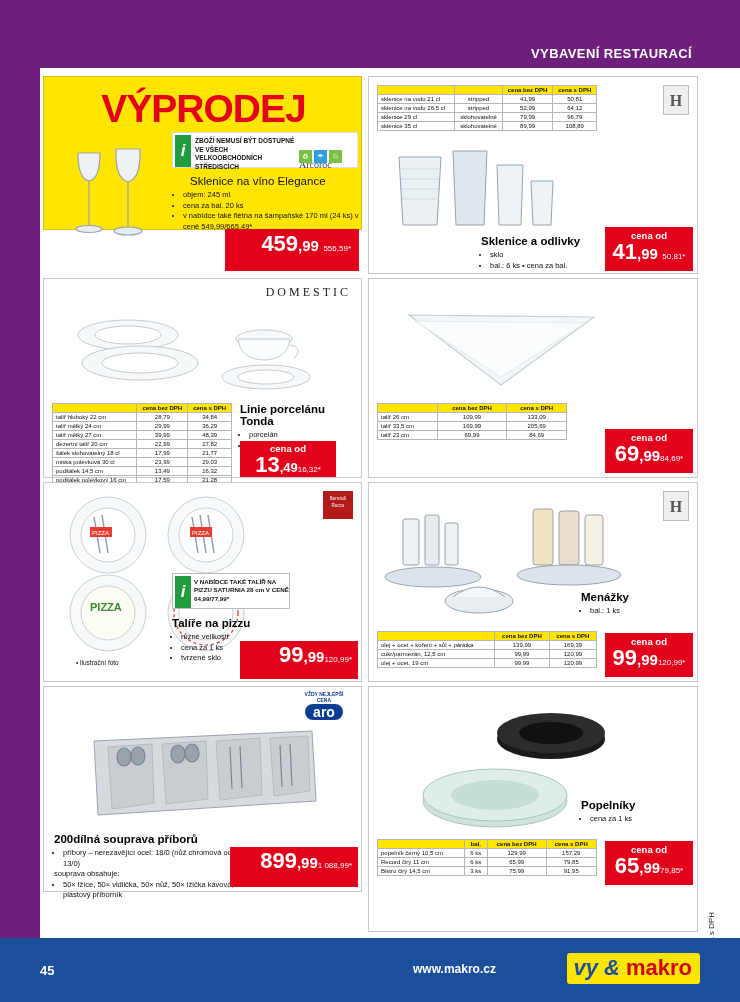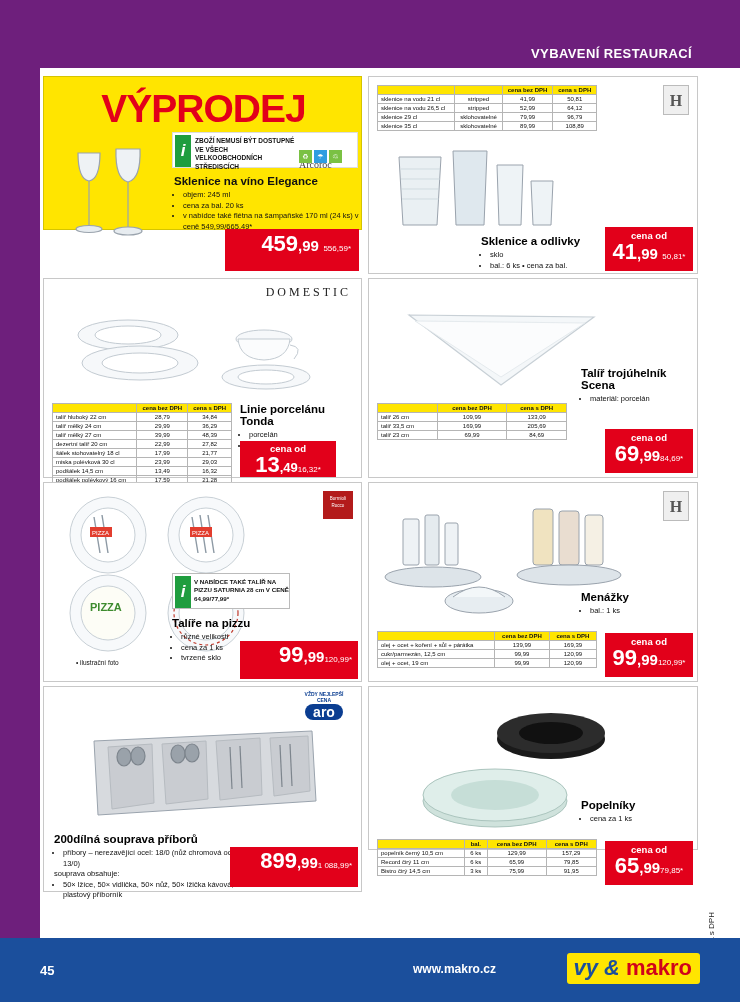--- a/index.html
+++ b/index.html
@@ -85,21 +85,21 @@
     position:absolute; left:126px; top:12px; font-size:10px; color:#444; font-family:"Liberation Serif", serif;margin-top:14px;
   }
   .eco-icons { position:absolute; left:126px; top:17px; display:flex; gap:2px; }
   .eco-icons span { display:block; width:13px; height:13px; background:#8cc63f; color:#fff; font-size:7px; line-height:13px; text-align:center; }
   .eco-icons span.b { background:#2f9de0; }
   .eco-icons span.g { background:#7ac143; }
 
   .glasses-img {
     position:absolute; left:12px; top:62px; width:110px; height:110px;
   }
-  .prod-title { font-size:11.5px; font-weight:bold; color:#111; }
+  .prod-title { font-size:11.5px; font-weight:normal; color:#111;margin-left:16px; }
   .bullets { font-size:7.5px; line-height:10.5px; color:#111; margin:3px 0 0 0; padding-left:9px; }
   .bullets li { margin:0; }
 
   #vyprodej-desc { position:absolute; left:130px; top:98px; width:185px; }
 
   .price-red {
     position:absolute; background:#e2001a; color:#fff;
   }
   .price-big { font-size:22px; font-weight:bold; line-height:1; }
   .price-cents { font-size:15px; font-weight:bold; }
@@ -151,21 +151,21 @@
 
   
   #p-pribory { left:3px; top:614px; width:319px; height:206px; }
   .aro-badge {
     position:absolute; right:10px; top:4px; width:54px; height:34px; text-align:center;
   }
   .aro-badge .arc { font-size:5px; color:#0a3d91; font-weight:bold; display:block; line-height:6px; }
   .aro-badge .aro { display:inline-block; background:#0a3d91; color:#fff; font-size:14px; font-weight:bold; padding:0 8px; border-radius:9px; }
 
   
-  #p-popelniky { left:328px; top:614px; width:330px; height:164px; }
+  #p-popelniky { left:328px; top:614px; width:330px; height:246px; }
 
   .capt { font-size:11.5px; font-weight:bold; }
   .small-note { font-size:6.5px; color:#111; }
 
   .price-box-od { text-align:center; }
 </style>
 </head>
 <body>
 
 <div class="page">
@@ -364,26 +364,20 @@
         <span class="price-big" style="font-size:22px;">13</span><span class="price-cents" style="font-size:13px;">,49</span><span class="price-sub">16,32*</span>
       </div>
     </div>
 
     <div class="panel" id="p-trojuhelnik">
       <svg style="position:absolute; left:20px; top:18px; width:230px; height:100px;" viewBox="0 0 230 100">
         <path d="M20 18 L205 20 L112 88 Z" fill="#f4f7f9" stroke="#c8d0d6" stroke-width="1.2"></path>
         <path d="M26 24 L196 26 L112 80 Z" fill="#fbfcfd" stroke="#e0e6ea" stroke-width="0.8"></path>
       </svg>
 
-      <div style="position:absolute; left:212px; top:88px; width:112px;">
-        <div class="capt">Talíř trojúhelník Scena</div>
-        <ul class="bullets">
-          <li>materiál: porcelán</li>
-        </ul>
-      </div>
 
       <table class="tbl" style="position:absolute; left:8px; top:124px; width:190px;">
         <tbody>
             <tr>
           <th></th>
           <th>cena bez DPH</th>
           <th>cena s DPH</th>
         </tr>
         <tr>
               <td class="name">talíř 26 cm</td>

